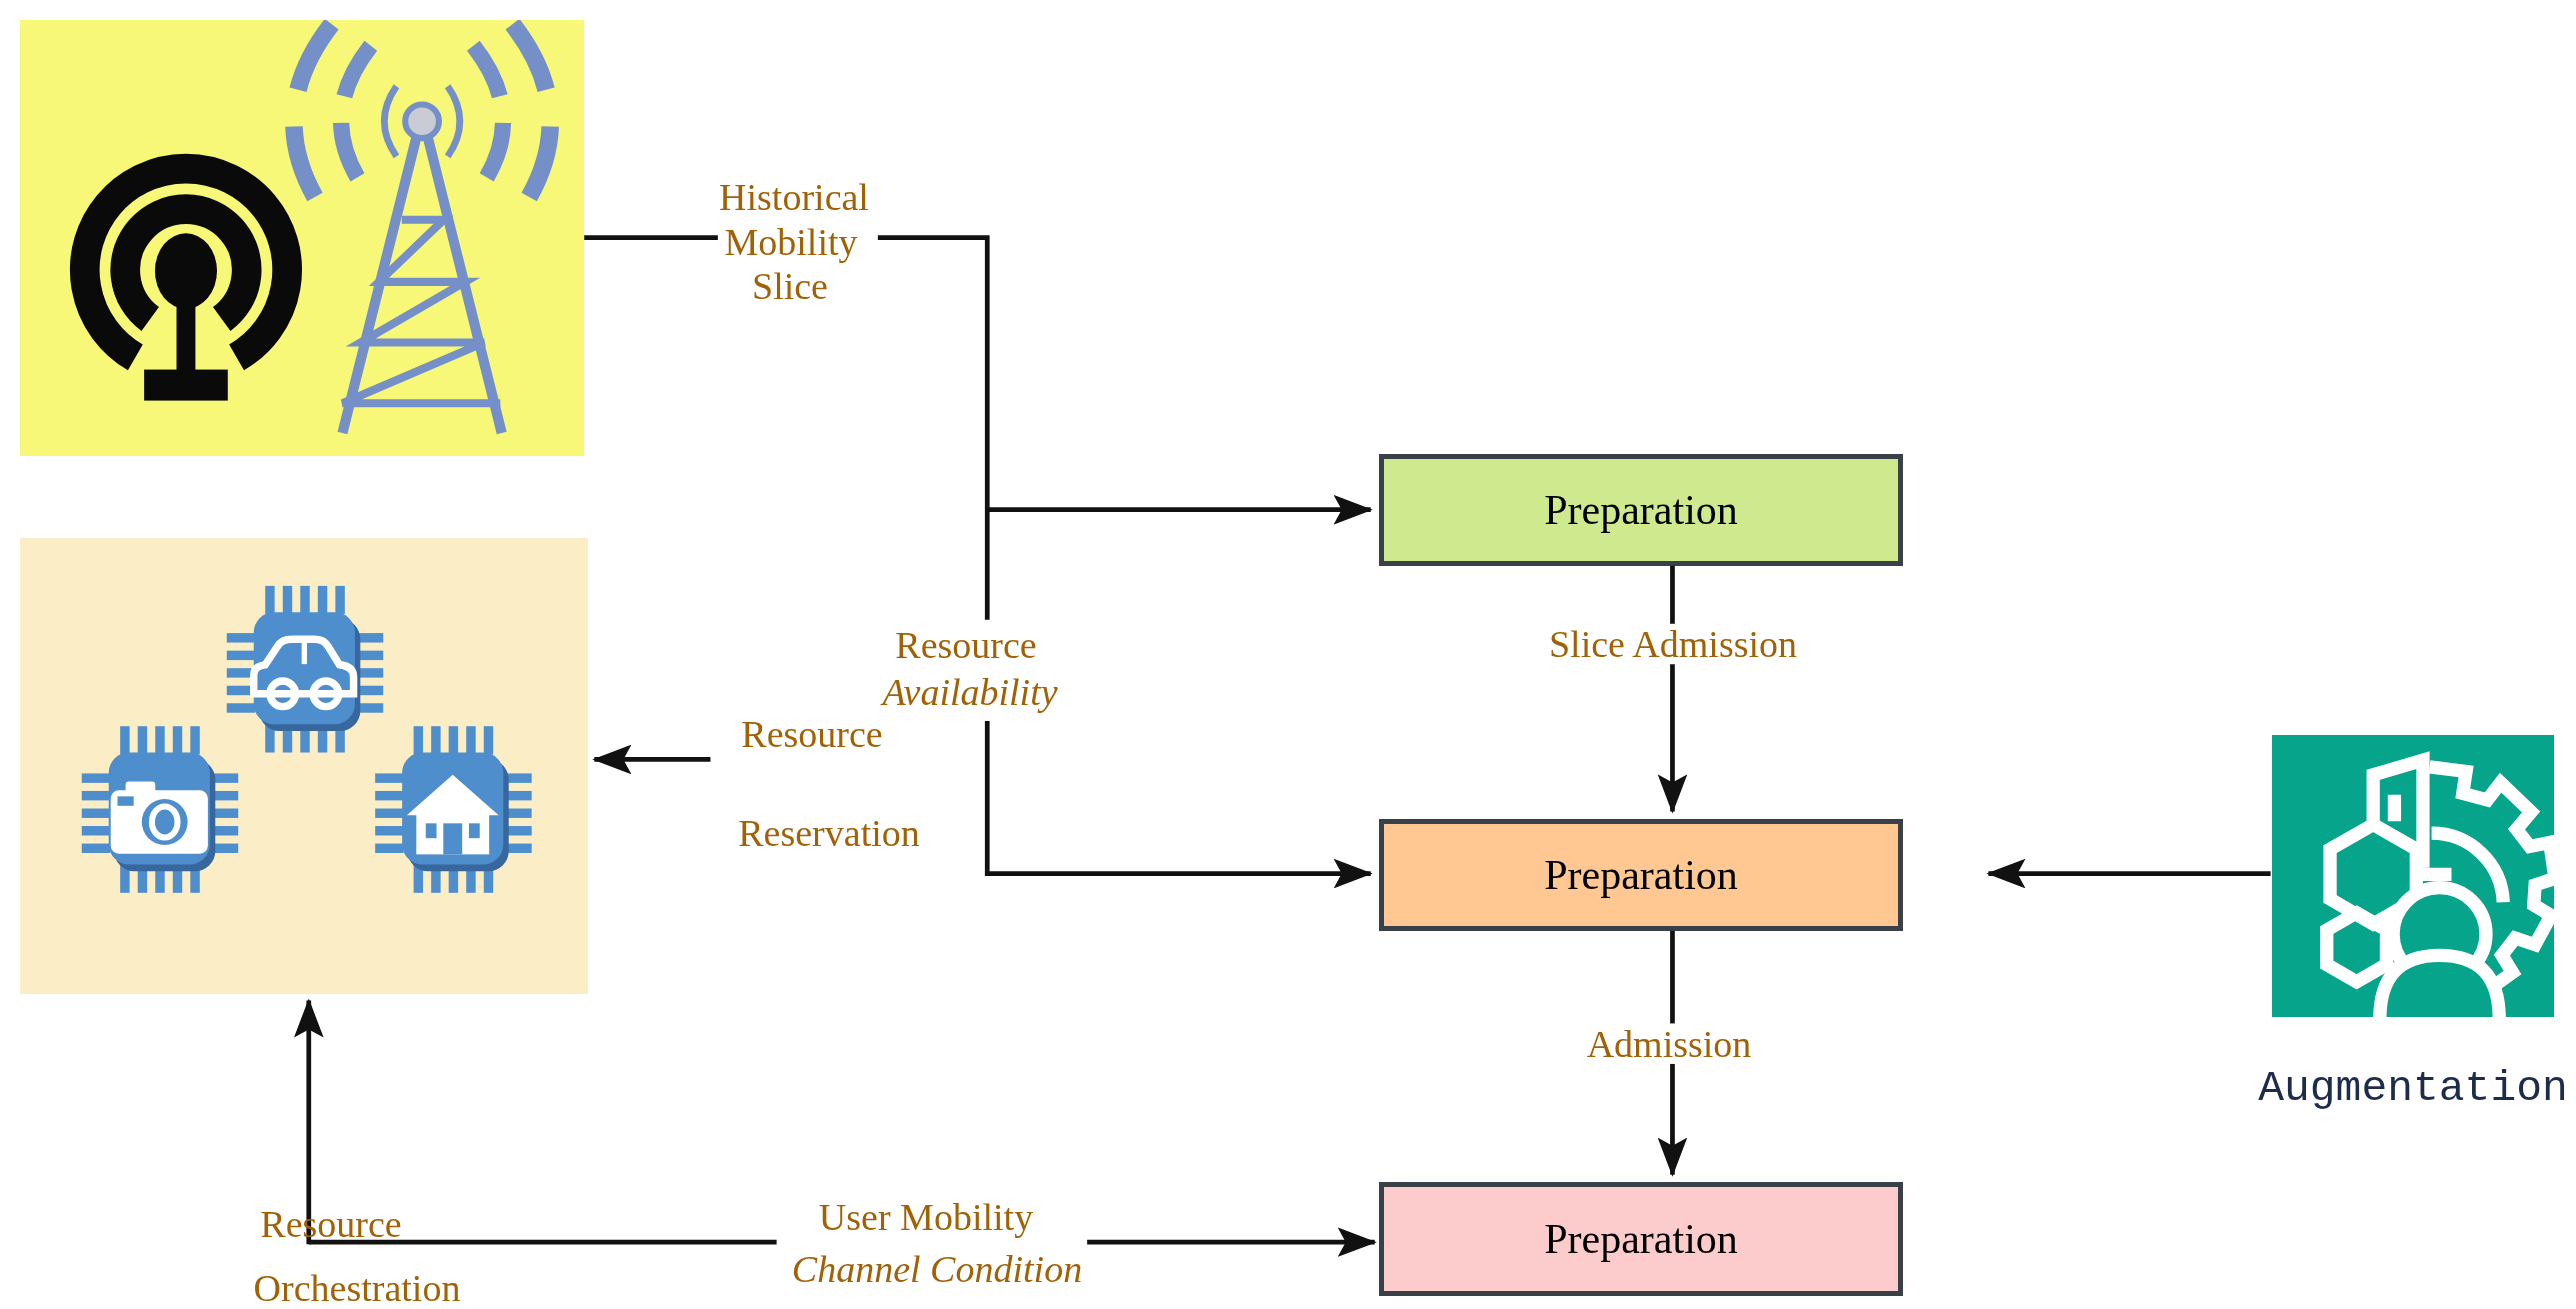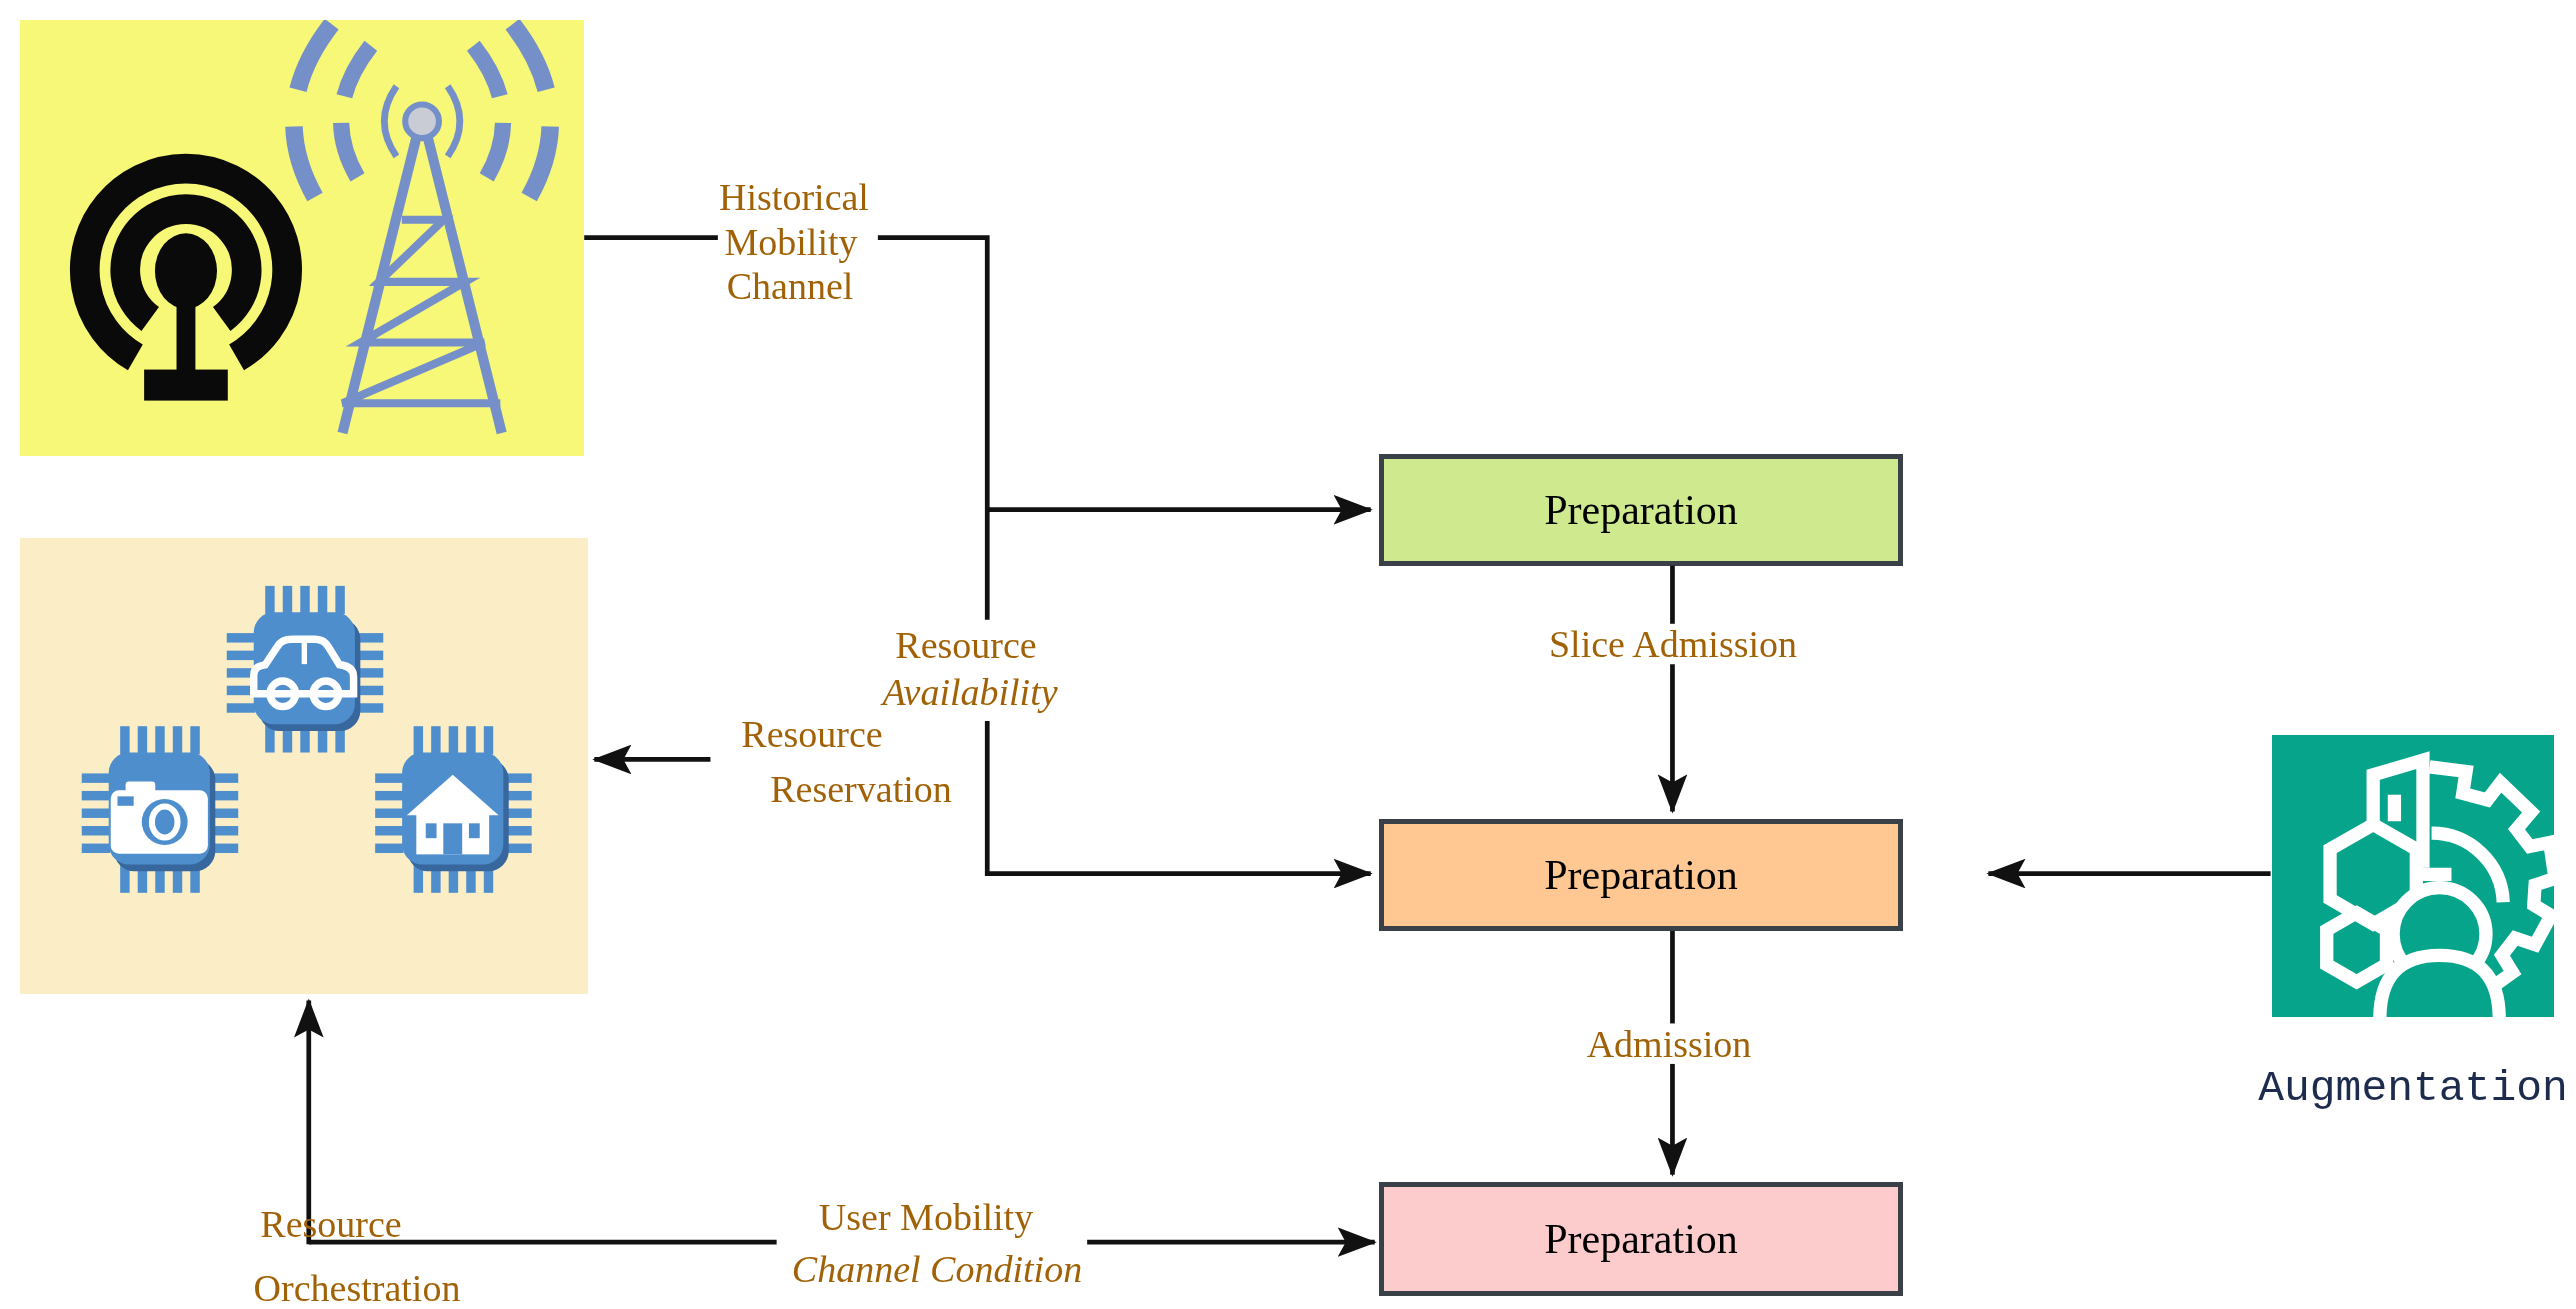--- a/index.html
+++ b/index.html
@@ -184,27 +184,27 @@
     <path class="cline" d="M2477,1379 V1516"></path>
     <path class="cline" marker-end="url(#arrowhead)" d="M2477,1576 V1740"></path>
     <path class="cline" marker-end="url(#arrowhead)" d="M3363,1294 H2945"></path>
     <path class="cline" marker-end="url(#arrowhead)" d="M457,1843 V1482"></path>
     <path class="cline" d="M457,1840 H1150"></path>
     <path class="cline" marker-end="url(#arrowhead)" d="M1610,1840 H2036"></path>
   </svg>
 
   <div class="lbl" style="left:794px;top:197px;">Historical</div>
   <div class="lbl" style="left:791px;top:242px;">Mobility</div>
-  <div class="lbl" style="left:790px;top:286px;">Channel</div>
+  <div class="lbl" style="left:790px;top:286px;">Slice</div>
 
   <div class="lbl" style="left:966px;top:645px;">Resource</div>
   <div class="lbl" style="left:970px;top:692px;font-style:italic;">Availability</div>
 
   <div class="lbl" style="left:812px;top:734px;">Resource</div>
-  <div class="lbl" style="left:829px;top:789px;margin-left:32px;">Reservation</div>
+  <div class="lbl" style="left:829px;top:833px;">Reservation</div>
 
   <div class="lbl" style="left:1673px;top:644px;">Slice Admission</div>
   <div class="lbl" style="left:1669px;top:1044px;">Admission</div>
 
   <div class="lbl" style="left:331px;top:1224px;">Resource</div>
   <div class="lbl" style="left:337px;top:1288px;margin-left:20px;">Orchestration</div>
 
   <div class="lbl" style="left:926px;top:1217px;">User Mobility</div>
   <div class="lbl" style="left:937px;top:1269px;font-style:italic;">Channel Condition</div>
 

